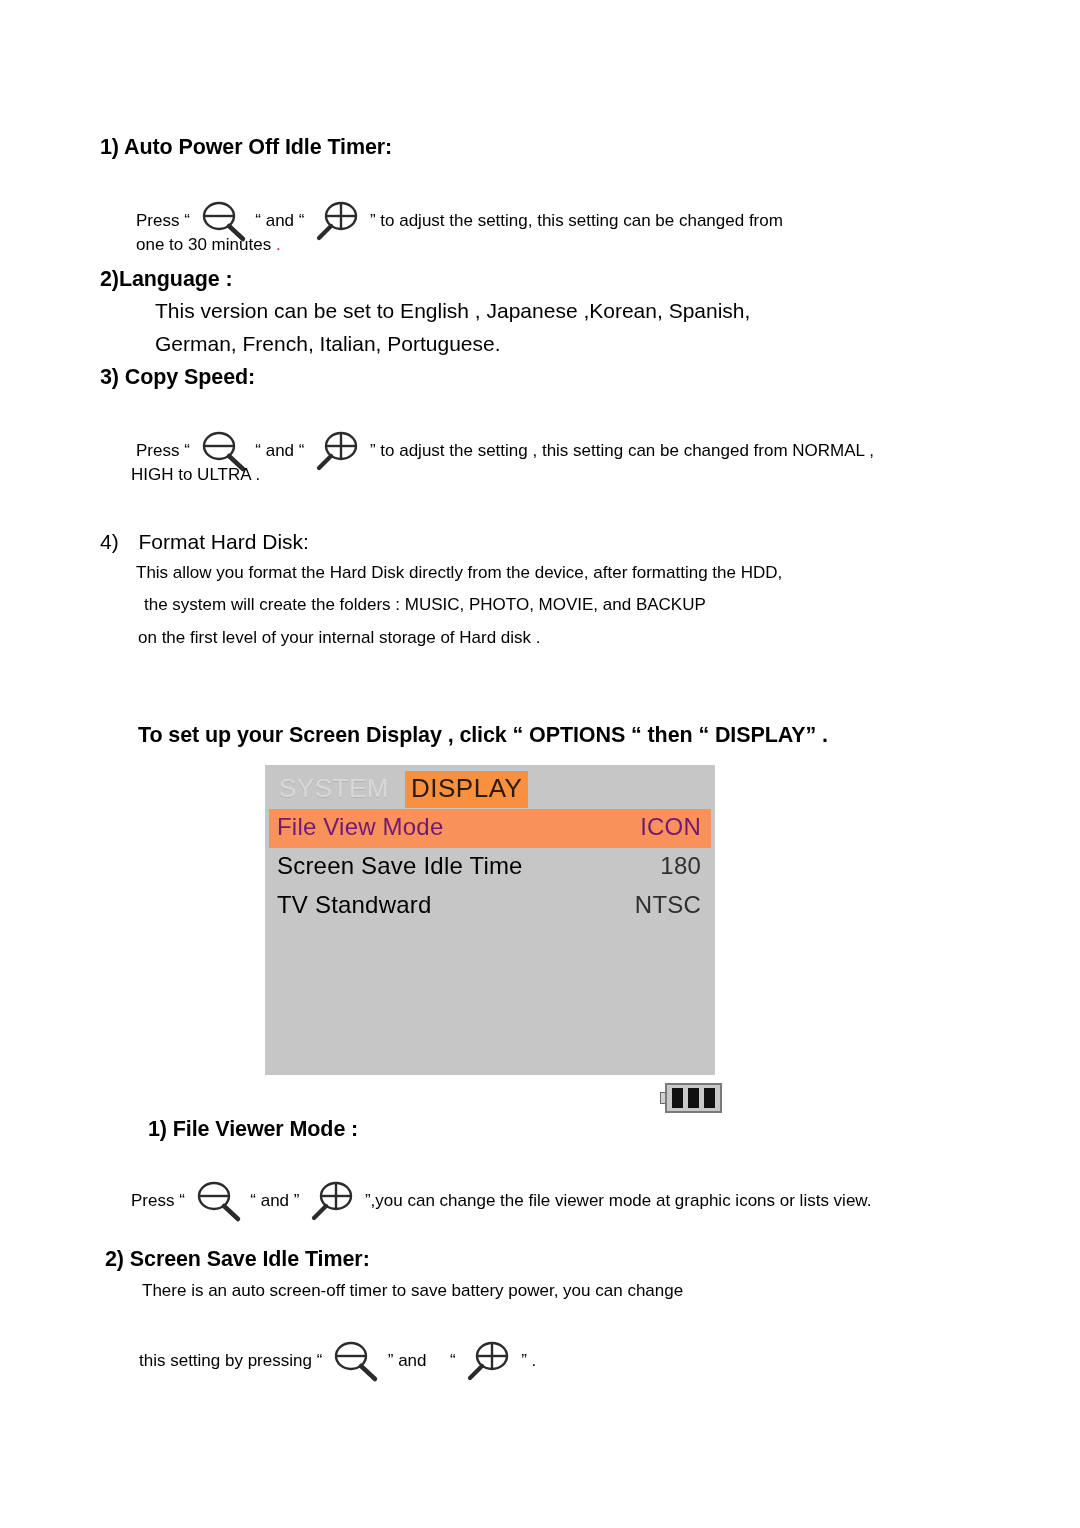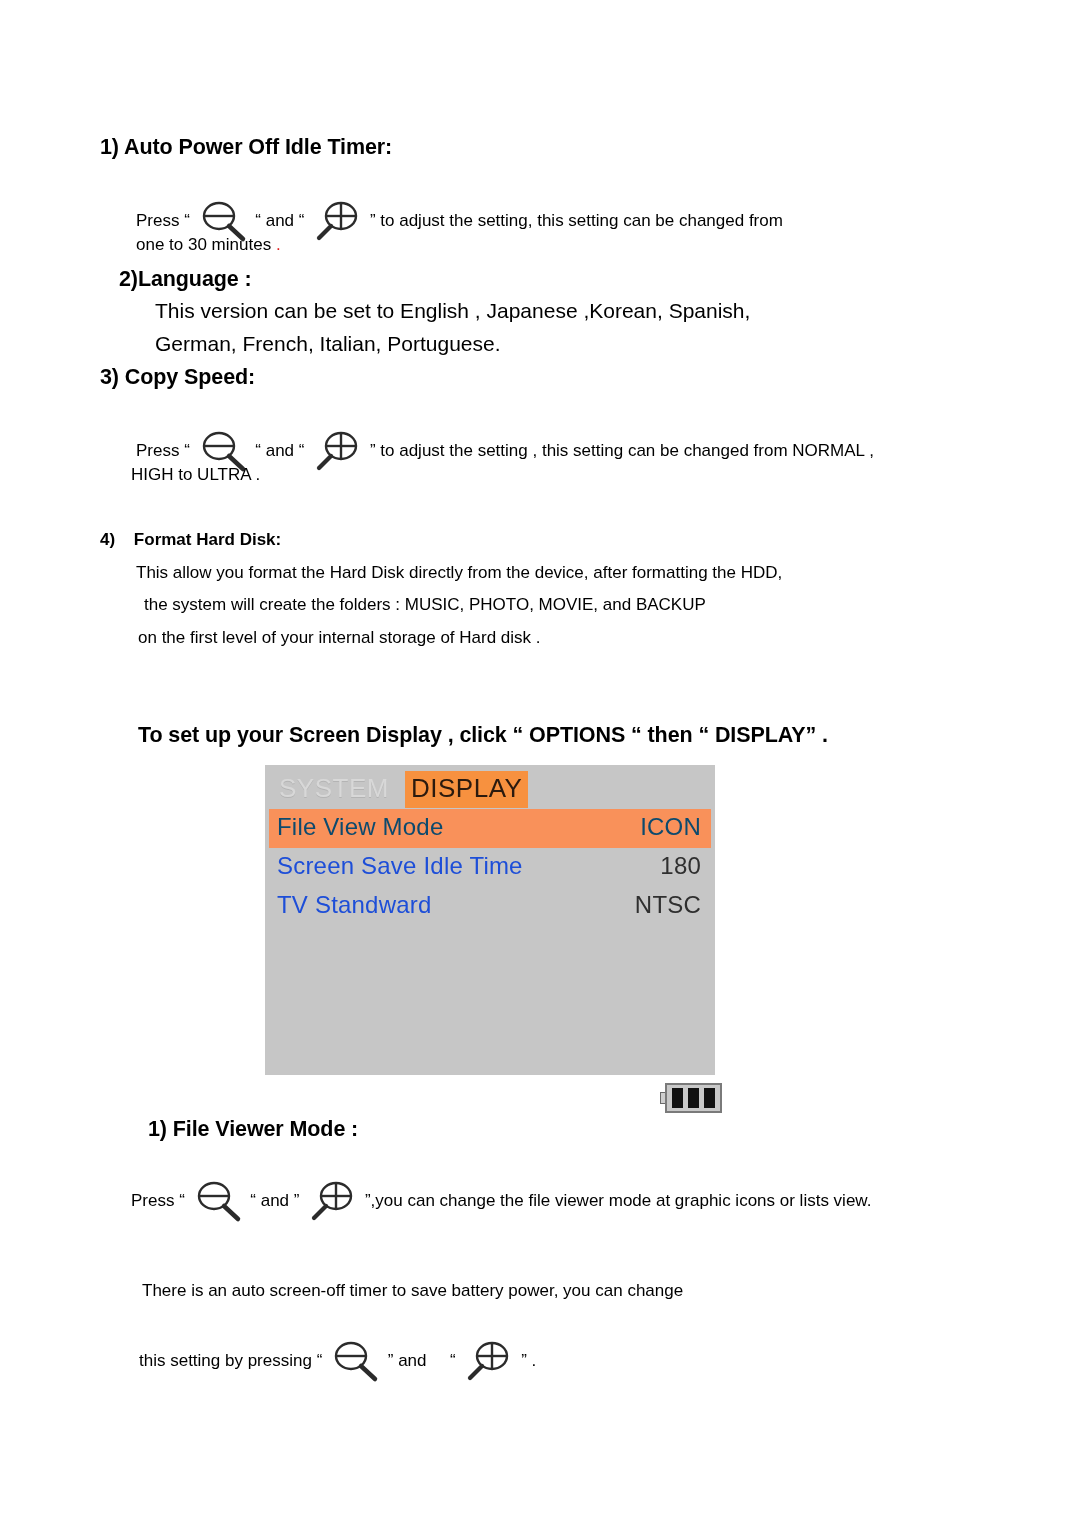--- a/index.html
+++ b/index.html
@@ -25,22 +25,22 @@
   }
 
   
   .h-bold {
     font-weight: bold;
     font-size: 21.5px;
     letter-spacing: -0.1px;
     white-space: nowrap;
   }
   .h-bold-sm {
-    font-weight: bold;
-    font-size: 17px;
+    font-weight: normal;
+    font-size: 21px;
     white-space: nowrap;
   }
   .body-line {
     font-size: 17px;
     white-space: nowrap;
   }
   .body-line-lg {
     font-size: 21px;
     white-space: nowrap;
   }
@@ -90,35 +90,35 @@
   .menu-row {
     position: relative;
     height: 39px;
     margin: 0 4px;
   }
   .menu-row .lbl {
     position: absolute;
     left: 8px;
     top: 4px;
     font-size: 24px;
-    color: #1d4ed8;
+    color: #000000;
     letter-spacing: 0.2px;
   }
   .menu-row .val {
     position: absolute;
     right: 10px;
     top: 4px;
     font-size: 24px;
     color: #2f2f2f;
     letter-spacing: 0.2px;
   }
   .row-orange {
     background: #f9915a;
   }
-  .row-orange .lbl, .row-orange .val { color: #0c4a6e; }
+  .row-orange .lbl, .row-orange .val { color: #701a75; }
   .row-gray {
     background: #9b9b9b;
   }
   .row-gray .lbl, .row-gray .val { color: #1c1c1c; }
 
   
   .battery {
     position: absolute;
     left: 660px;
     top: 1083px;
@@ -176,21 +176,21 @@
       </svg>
     </span>
     <span>” to adjust the setting, this setting can be changed from</span>
   </div>
 
   <div class="abs body-line" style="left:136px; top:235px;">
     <span>one to 30 minutes</span>
     <span class="red-dot">.</span>
   </div>
 
-  <div class="abs h-bold" style="left:100px; top:267px;margin-left:19px;">2)Language :</div>
+  <div class="abs h-bold" style="left:100px; top:267px;">2)Language :</div>
 
   <div class="abs body-line-lg" style="left:155px; top:299px;">This version can be set to English , Japanese ,Korean, Spanish,</div>
 
   <div class="abs body-line-lg" style="left:155px; top:332px;">German, French, Italian, Portuguese.</div>
 
   <div class="abs h-bold" style="left:100px; top:365px;">3)  Copy Speed:</div>
 
   <div class="abs body-line" style="left:136px; top:430px;">
     <span>Press “</span>
     <span class="mag">
@@ -277,20 +277,21 @@
       <svg width="56" height="44" viewBox="0 0 56 44">
         <ellipse cx="32" cy="16" rx="15" ry="13" fill="none" stroke="#2b2b2b" stroke-width="2.4"></ellipse>
         <line x1="17" y1="16" x2="47" y2="16" stroke="#2b2b2b" stroke-width="2.4"></line>
         <line x1="32" y1="3" x2="32" y2="29" stroke="#2b2b2b" stroke-width="2.4"></line>
         <line x1="22" y1="26" x2="10" y2="38" stroke="#2b2b2b" stroke-width="4.2" stroke-linecap="round"></line>
       </svg>
     </span>
     <span>”,you can change the file viewer mode at graphic icons or lists view.</span>
   </div>
 
+  <div class="abs h-bold" style="left:105px; top:1247px;">2) Screen Save Idle Timer:</div>
 
   <div class="abs body-line" style="left:142px; top:1281px;">There is an auto screen-off timer to save battery power, you can change</div>
 
   <div class="abs body-line" style="left:139px; top:1340px;">
     <span>this setting by pressing “</span>
     <span class="mag">
       <svg width="56" height="44" viewBox="0 0 56 44">
         <ellipse cx="24" cy="16" rx="15" ry="13" fill="none" stroke="#2b2b2b" stroke-width="2.4"></ellipse>
         <line x1="9" y1="16" x2="39" y2="16" stroke="#2b2b2b" stroke-width="2.4"></line>
         <line x1="34" y1="26" x2="48" y2="39" stroke="#2b2b2b" stroke-width="4.5" stroke-linecap="round"></line>

